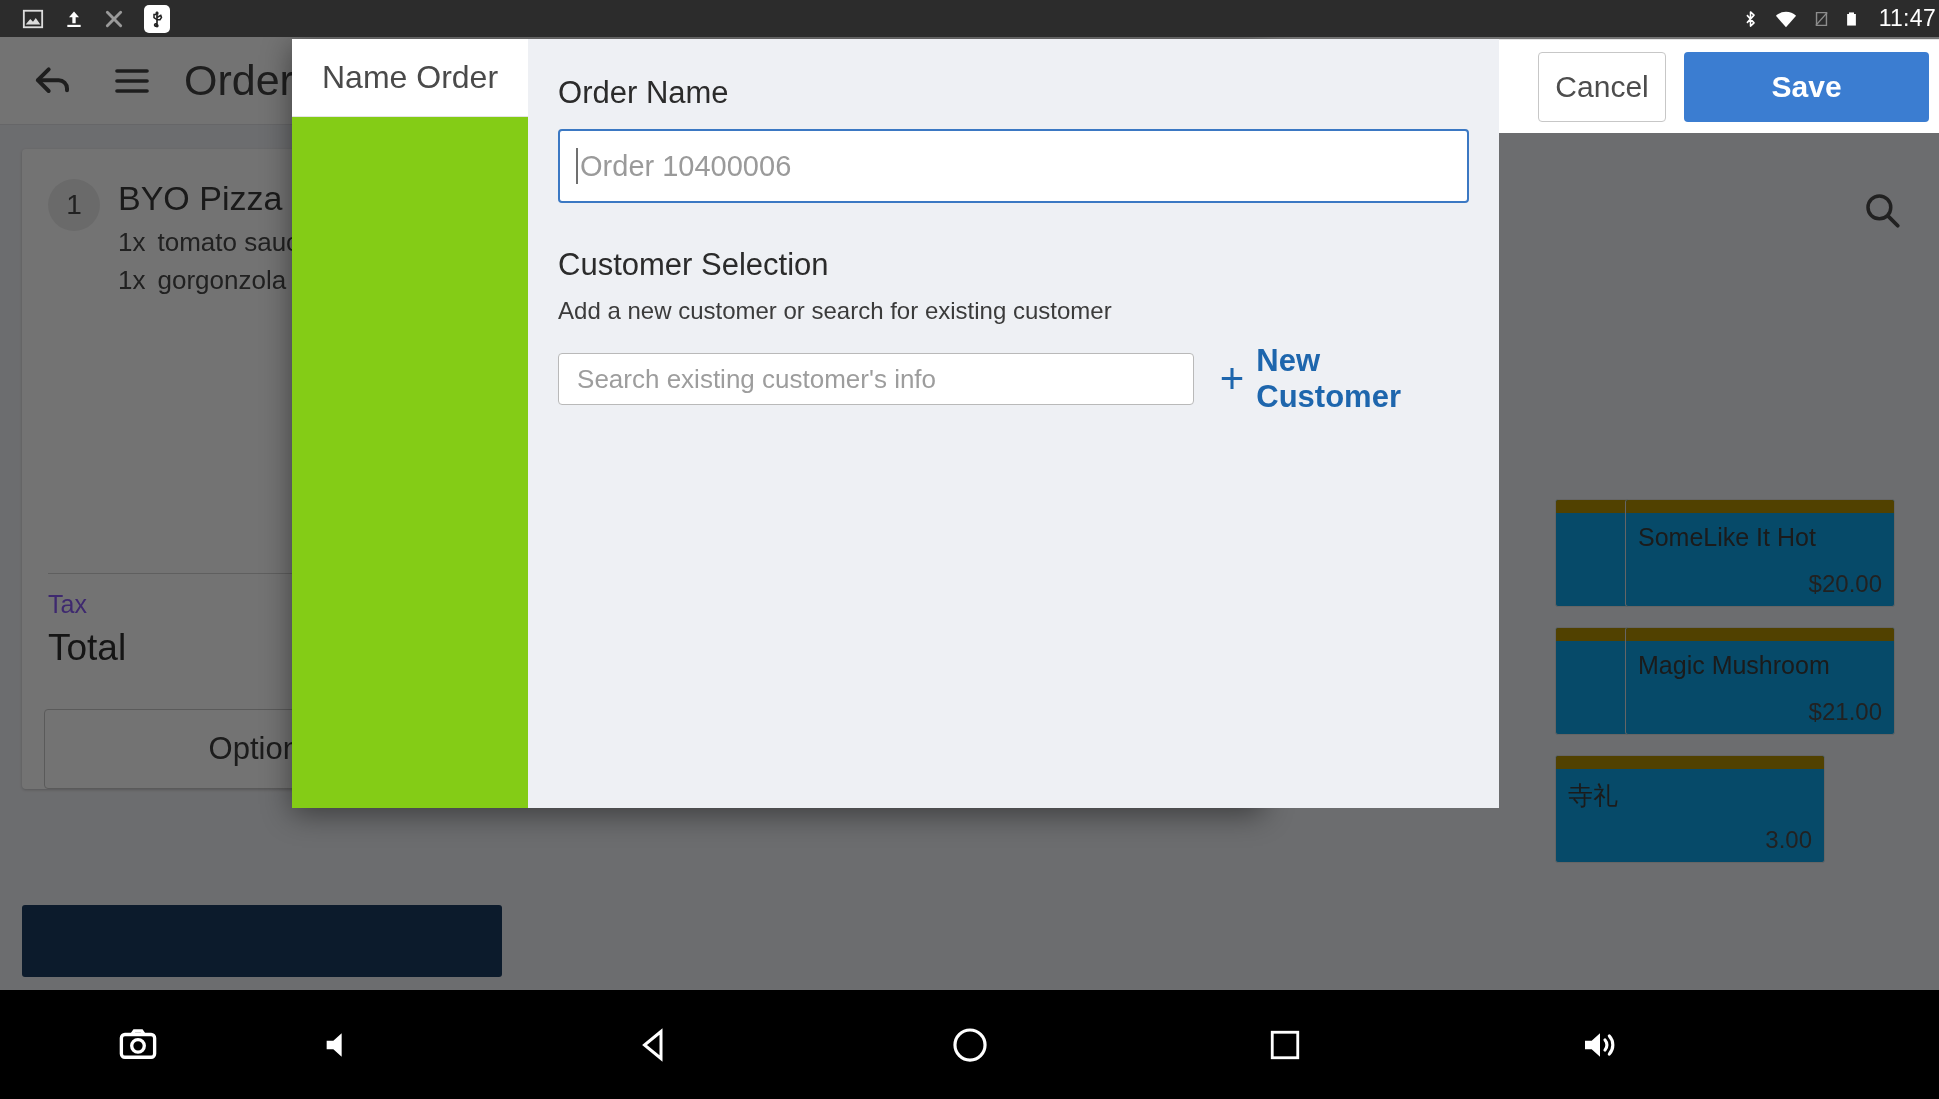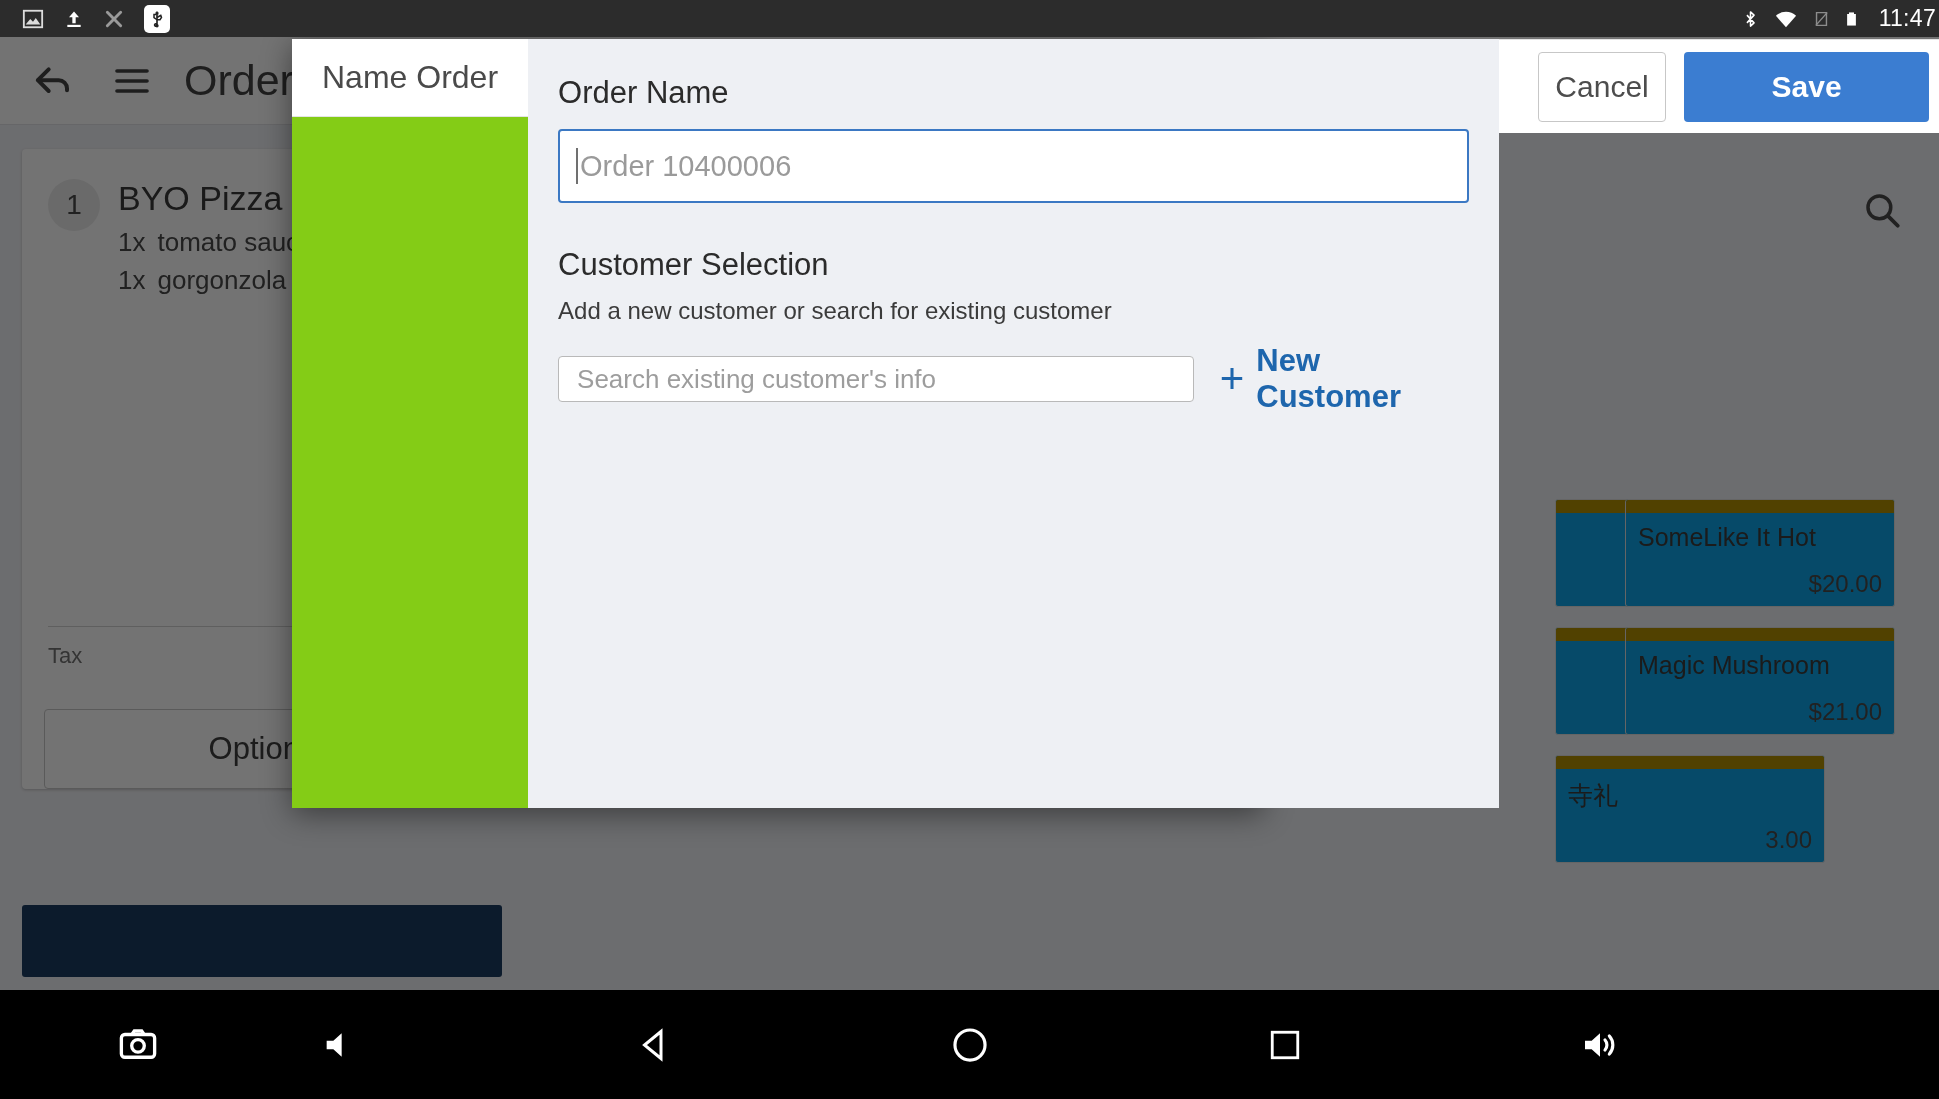--- a/index.html
+++ b/index.html
@@ -92,21 +92,21 @@
     width: 52px; height: 52px; border-radius: 26px;
     background: #ececec; color: #4a4a4a;
     display: flex; align-items: center; justify-content: center;
     font-size: 28px; flex: 0 0 auto;
   }
   .order-name { font-size: 34px; color: #3a3a3a; line-height: 1.15; }
   .order-mods { margin-top: 6px; }
   .order-mod { font-size: 26px; color: #4a4a4a; line-height: 1.45; }
   .order-mod .mx { margin-right: 12px; }
   #order-totals { border-top: 1px solid #d2d2d2; margin: 0 26px; padding: 16px 0 22px 0; }
-  .tot-label { font-size: 22px; color: #737373; }
+  .tot-label { font-size: 25px; color: #8b5cf6; }
   .tot-total { font-size: 37px; color: #2f2f2f; margin-top: 8px; }
   #options-btn {
     margin: 18px 22px 0 22px; height: 80px;
     border: 1px solid #c8c8c8; border-radius: 4px; background: #fff;
     display: flex; align-items: center; justify-content: center;
     font-size: 31px; color: #3e3e3e;
   }
   #pay-btn {
     position: absolute; left: 22px; top: 868px;
     width: 480px; height: 72px; border-radius: 3px;
@@ -166,21 +166,21 @@
   .caret {
     width: 2px; height: 36px; background: #707070;
     margin-right: 2px;
   }
   .placeholder { font-size: 29px; color: #9a9a9a; }
 
   #customer-heading { margin-top: 44px; font-size: 31px; color: #2b2b2b; }
   #customer-sub { margin-top: 14px; font-size: 24px; color: #3b3b3b; }
   #customer-row { margin-top: 18px; display: flex; align-items: center; }
   #customer-search {
-    width: 646px; height: 46px;
+    width: 646px; height: 52px;
     background: #fff; border: 1px solid #b9b9b9; border-radius: 4px;
     display: flex; align-items: center; padding: 0 18px;
   }
   #customer-search .placeholder { font-size: 26px; color: #9d9d9d; }
   #new-customer-btn {
     margin-left: 26px;
     display: flex; align-items: center; gap: 12px;
     color: #1e66ad; cursor: pointer;
   }
   #new-customer-btn .nc-plus { font-size: 42px; line-height: 1; font-weight: 300; }
@@ -338,20 +338,21 @@
               </div>
               <div class="order-mod">
                 <span class="mx">1x</span><span>gorgonzola</span>
               </div>
             </div>
           </div>
         </div>
       </div>
       <div id="order-totals">
         <div class="tot-label">Tax</div>
+        <div class="tot-total">Total</div>
       </div>
       <div id="options-btn">Options</div>
     </div>
 
     <div id="pay-btn"></div>
 
     <div class="menu-card" style="left:1555px; top:462px;">
       <div class="card-stripe"></div>
       <div class="card-title"></div>
       <div class="card-price">7.00</div>

